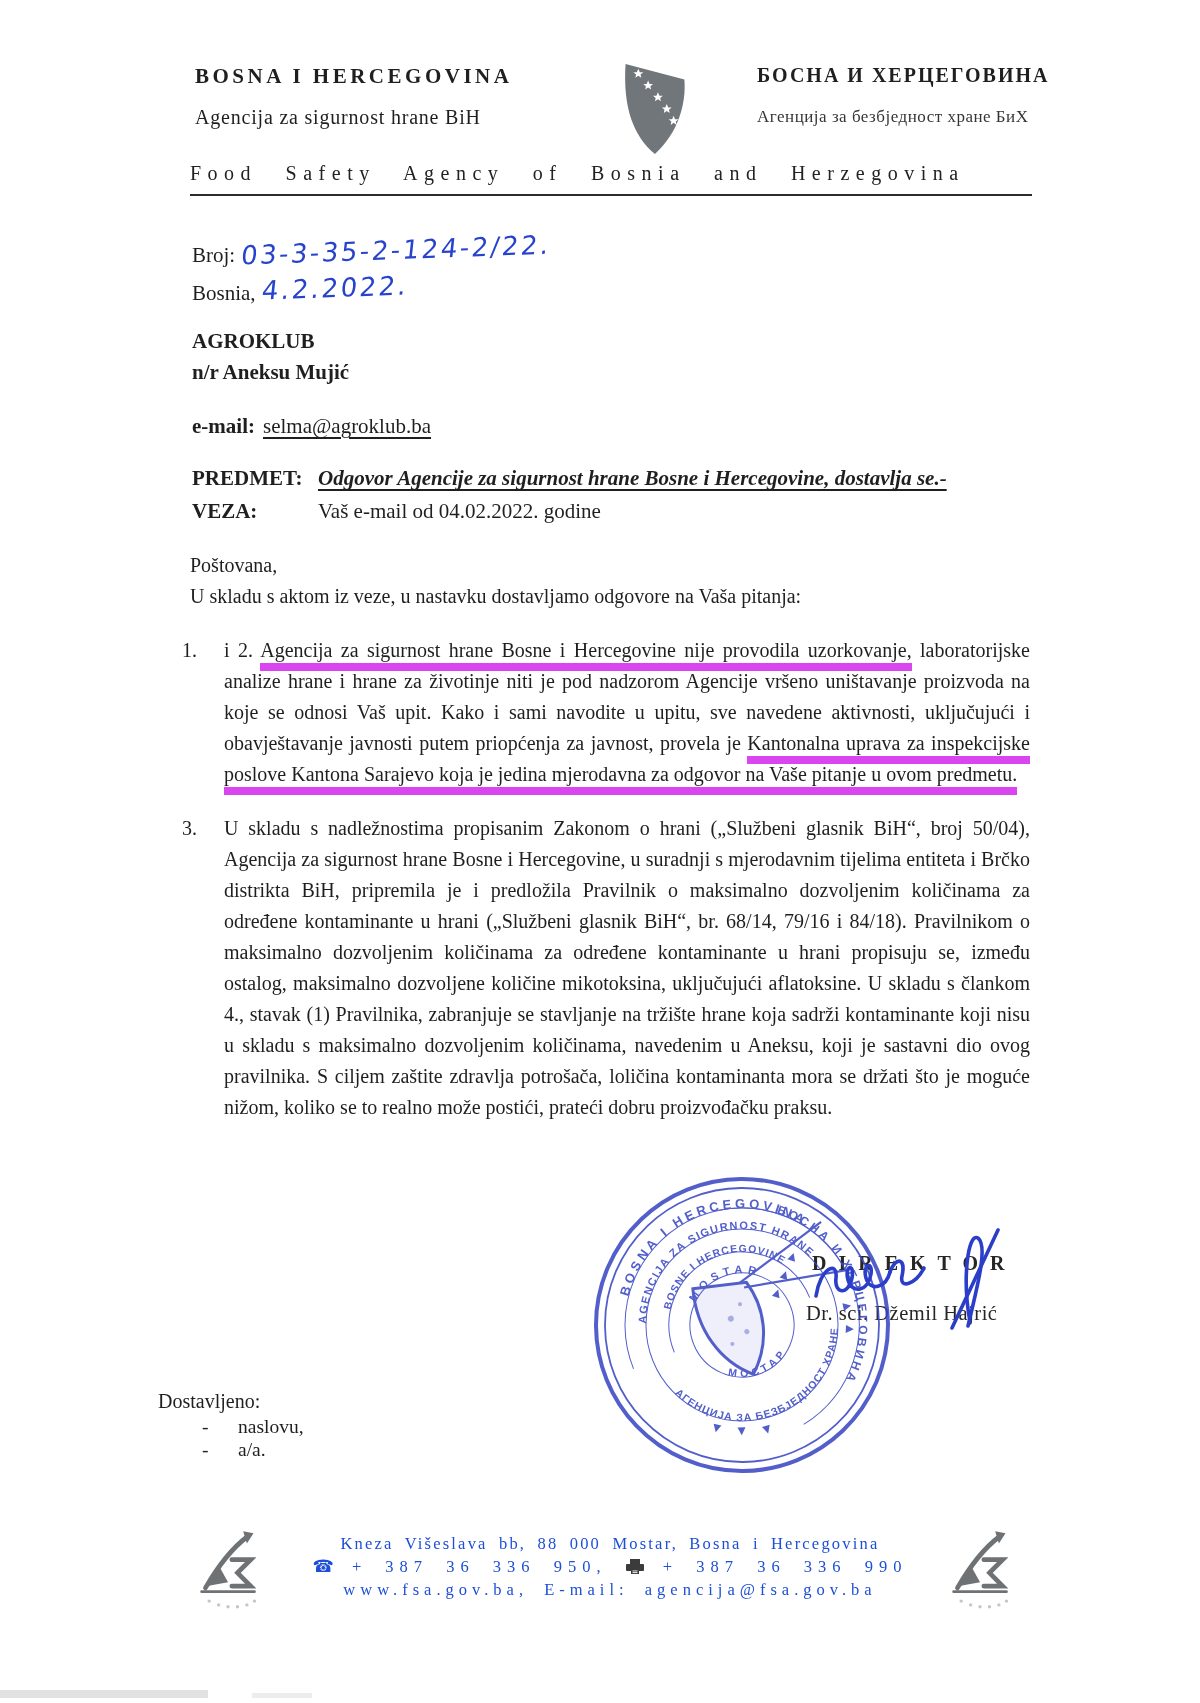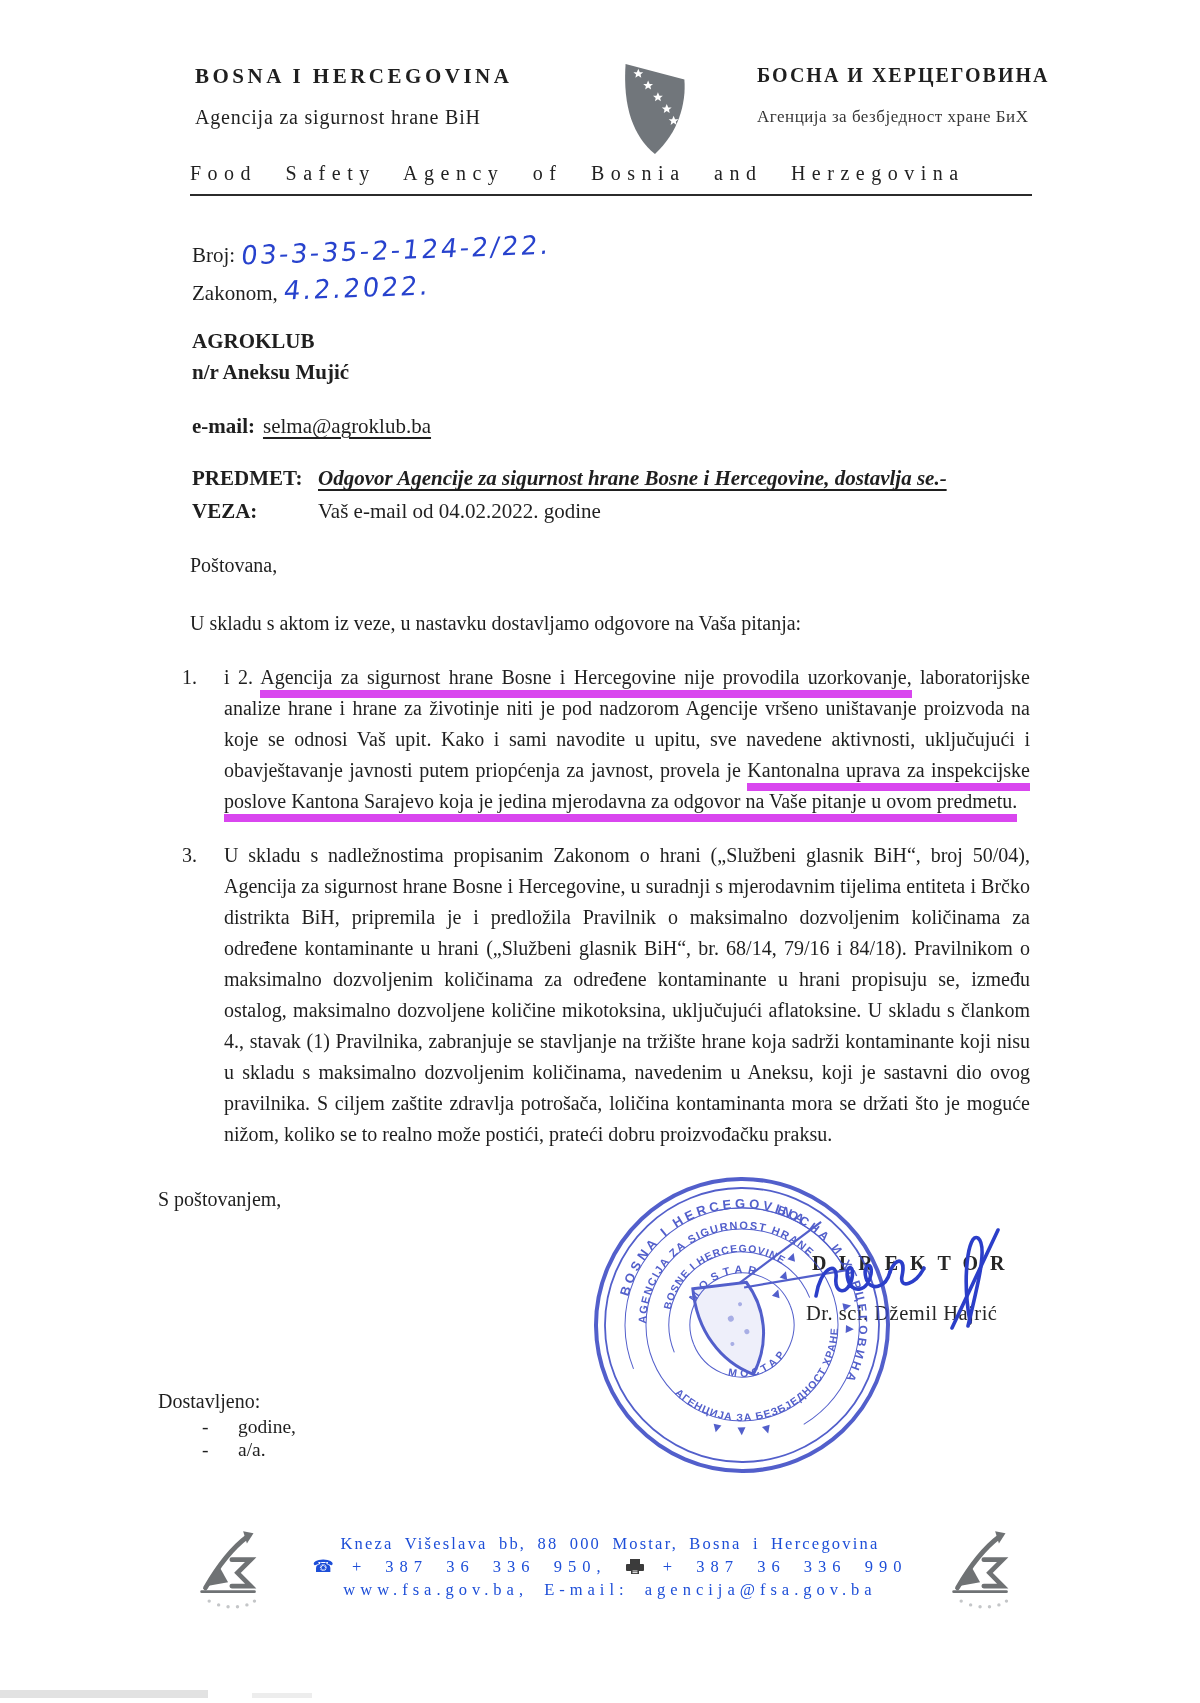--- a/index.html
+++ b/index.html
@@ -35,21 +35,21 @@
   #email-line{left:192px;top:414px;font-size:21px;}
   #email-line .v{text-decoration:underline;text-underline-offset:4px;margin-left:8px;margin-top:15px;}
   #subject-line{left:192px;top:466px;font-size:21px;white-space:nowrap;}
   #veza-line{left:192px;top:499px;font-size:21px;}
   .lab{font-weight:bold;display:inline-block;width:126px;}
   #subject-line .v{font-weight:bold;font-style:italic;text-decoration:underline;text-underline-offset:4px;}
 
   
   #letter-body{left:190px;top:550px;width:842px;font-size:20px;line-height:31px;}
   #salutation{margin:0;}
-  #intro{margin-top:27px;white-space:nowrap;}
+  #intro{white-space:nowrap;}
   .list-item{position:relative;margin-top:23px;}
   .list-item .num{position:absolute;left:-8px;top:0;}
   .list-item .txt{display:block;margin-left:34px;width:806px;text-align:justify;}
   .ru{border-bottom:8px solid #d946ef;padding-bottom:2px;}
   #closing{margin-top:34px;margin-left:-32px;}
 
   
   #direktor{left:812px;top:1252px;font-size:20px;font-weight:bold;letter-spacing:12px;color:#262626;z-index:4;}
   #director-name{left:806px;top:1302px;font-size:20.5px;letter-spacing:0.5px;color:#262626;z-index:4;}
   #stamp-wrap{left:592px;top:1175px;width:300px;height:300px;z-index:5;opacity:0.88;}
@@ -101,21 +101,21 @@
   <div class="s">Агенција за безбједност хране БиХ</div>
 </div>
 
 <div class="abs" id="banner">Food Safety Agency of Bosnia and Herzegovina</div>
 <div class="abs" id="header-rule"></div>
 
 <div class="abs metaline" id="broj-line">
   <span>Broj:</span><span class="hand">03-3-35-2-124-2/22.</span>
 </div>
 <div class="abs metaline" id="mostar-line">
-  <span>Zakonom,</span><span class="hand">4.2.2022.</span>
+  <span>Bosnia,</span><span class="hand">4.2.2022.</span>
 </div>
 
 <div class="abs" id="recipient">
   <div>AGROKLUB</div>
   <div>n/r Aneksu Mujić</div>
 </div>
 
 <div class="abs" id="email-line">
   <span class="b">e-mail:</span><span class="v">selma@agroklub.ba</span>
 </div>
@@ -134,21 +134,20 @@
   <div class="list-item">
     <span class="num">1.</span>
     <span class="txt"><span>i 2. </span><span class="ru">Agencija za sigurnost hrane Bosne i Hercegovine nije provodila uzorkovanje,</span><span> laboratorijske analize hrane i hrane za životinje niti je pod nadzorom Agencije vršeno uništavanje proizvoda na koje se odnosi Vaš upit. Kako i sami navodite u upitu, sve navedene aktivnosti, uključujući i obavještavanje javnosti putem priopćenja za javnost, provela je </span><span class="ru">Kantonalna uprava za inspekcijske poslove Kantona Sarajevo koja je jedina mjerodavna za odgovor na Vaše pitanje u ovom predmetu.</span></span>
   </div>
 
   <div class="list-item">
     <span class="num">3.</span>
     <span class="txt">U skladu s nadležnostima propisanim Zakonom o hrani („Službeni glasnik BiH“, broj 50/04), Agencija za sigurnost hrane Bosne i Hercegovine, u suradnji s mjerodavnim tijelima entiteta i Brčko distrikta BiH, pripremila je i predložila Pravilnik o maksimalno dozvoljenim količinama za određene kontaminante u hrani („Službeni glasnik BiH“, br. 68/14, 79/16 i 84/18). Pravilnikom o maksimalno dozvoljenim količinama za određene kontaminante u hrani propisuju se, između ostalog, maksimalno dozvoljene količine mikotoksina, uključujući aflatoksine. U skladu s člankom 4., stavak (1) Pravilnika, zabranjuje se stavljanje na tržište hrane koja sadrži kontaminante koji nisu u skladu s maksimalno dozvoljenim količinama, navedenim u Aneksu, koji je sastavni dio ovog pravilnika. S ciljem zaštite zdravlja potrošača, loličina kontaminanta mora se držati što je moguće nižom, koliko se to realno može postići, prateći dobru proizvođačku praksu.</span>
   </div>
 
-  <div id="closing">S poštovanjem,</div>
 </div>
 
 <div class="abs" id="direktor">DIREKTOR</div>
 <div class="abs" id="director-name">Dr. sci. Džemil Hajrić</div>
 
 <div class="abs" id="stamp-wrap">
 <svg width="300" height="300" viewBox="-150 -150 300 300">
   <g transform="rotate(-22)" stroke="#3b49c4" fill="none">
     <circle r="146" stroke-width="4"></circle>
     <circle r="137" stroke-width="1.8"></circle>
@@ -202,21 +201,21 @@
     <path d="M14,74 C18,46 36,38 34,56 C32,72 46,74 50,56 C53,40 42,44 46,58 C50,72 66,70 69,52 C71,38 60,42 64,56 C68,70 84,66 88,50"></path>
     <path d="M88,50 C94,34 104,36 100,54 C97,68 114,62 122,46"></path>
     <path d="M168,100 C160,56 166,10 176,16 C186,24 176,62 166,104"></path>
     <path d="M150,106 L196,8"></path>
   </g>
 </svg>
 </div>
 
 <div class="abs" id="dist-label">Dostavljeno:</div>
 <div class="abs dist-row" id="dist-row-0">
-  <span class="dash">-</span><span>godine,</span>
+  <span class="dash">-</span><span>naslovu,</span>
 </div>
 <div class="abs dist-row" id="dist-row-1">
   <span class="dash">-</span><span>a/a.</span>
 </div>
 
 <svg class="abs" id="footer-logo-left" width="66" height="88" viewBox="0 0 70 90">
   <g stroke="#6f7274" fill="none" stroke-linecap="round">
     <path d="M10,64 C24,40 38,22 54,10" stroke-width="5"></path>
     <path d="M38,34 L58,34 L44,48 L58,62 L38,62" stroke-width="5"></path>
     <path d="M6,68 L62,68" stroke-width="3"></path>

